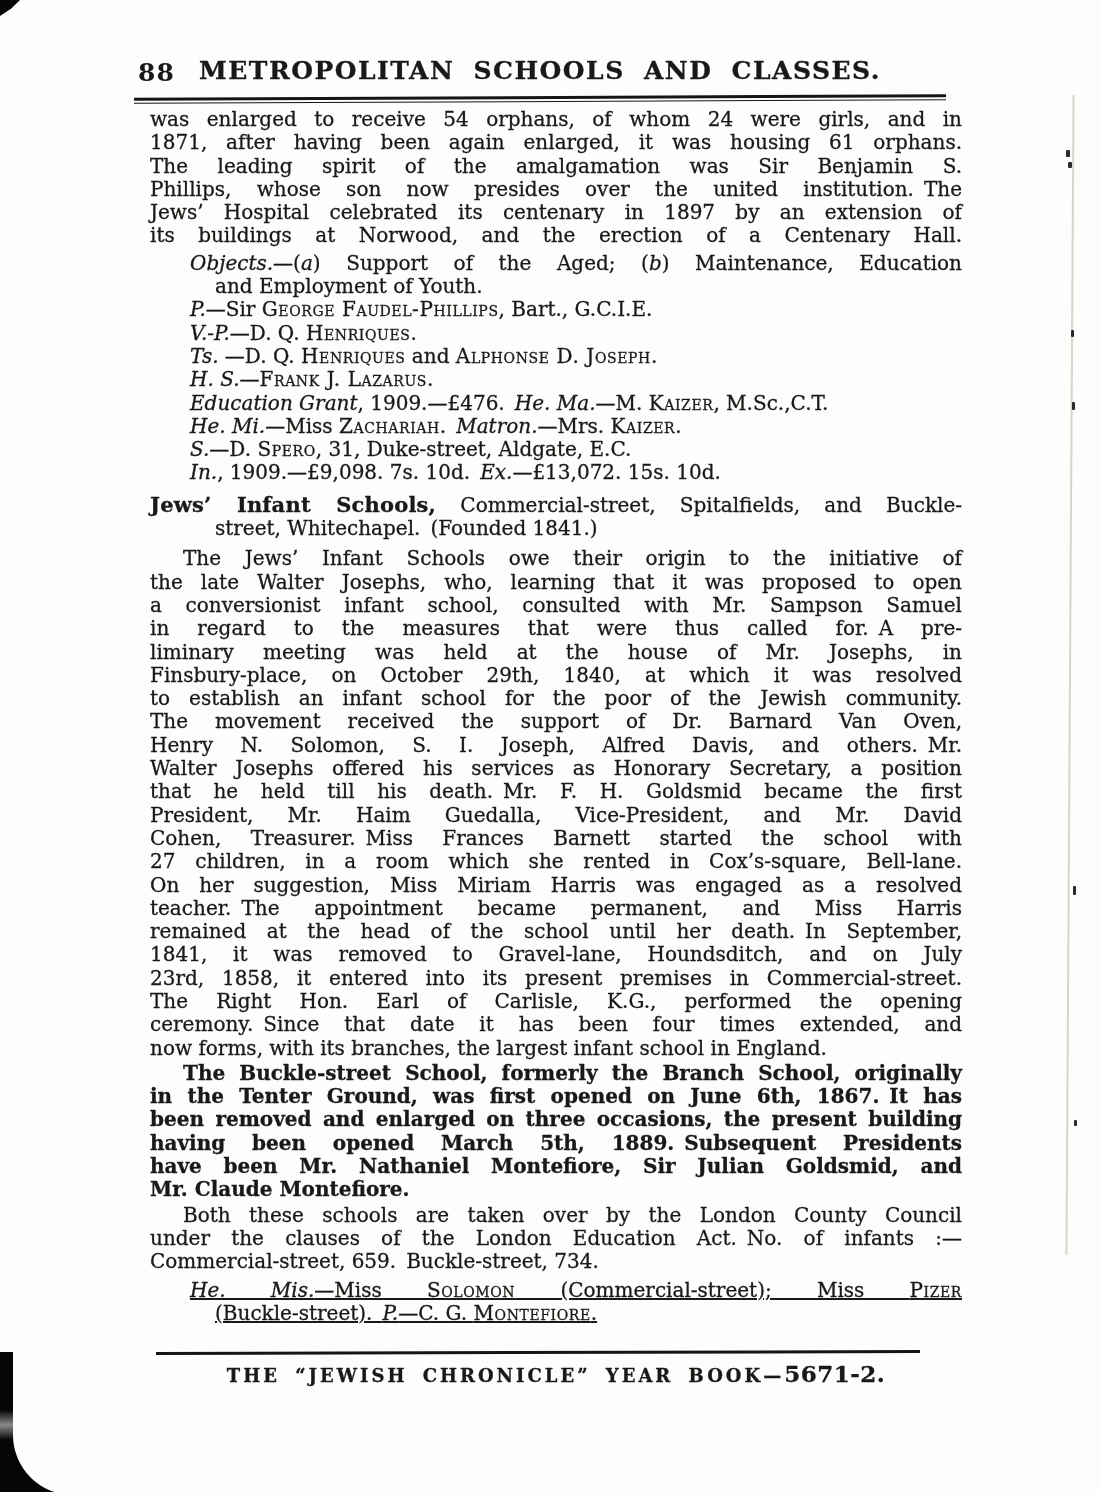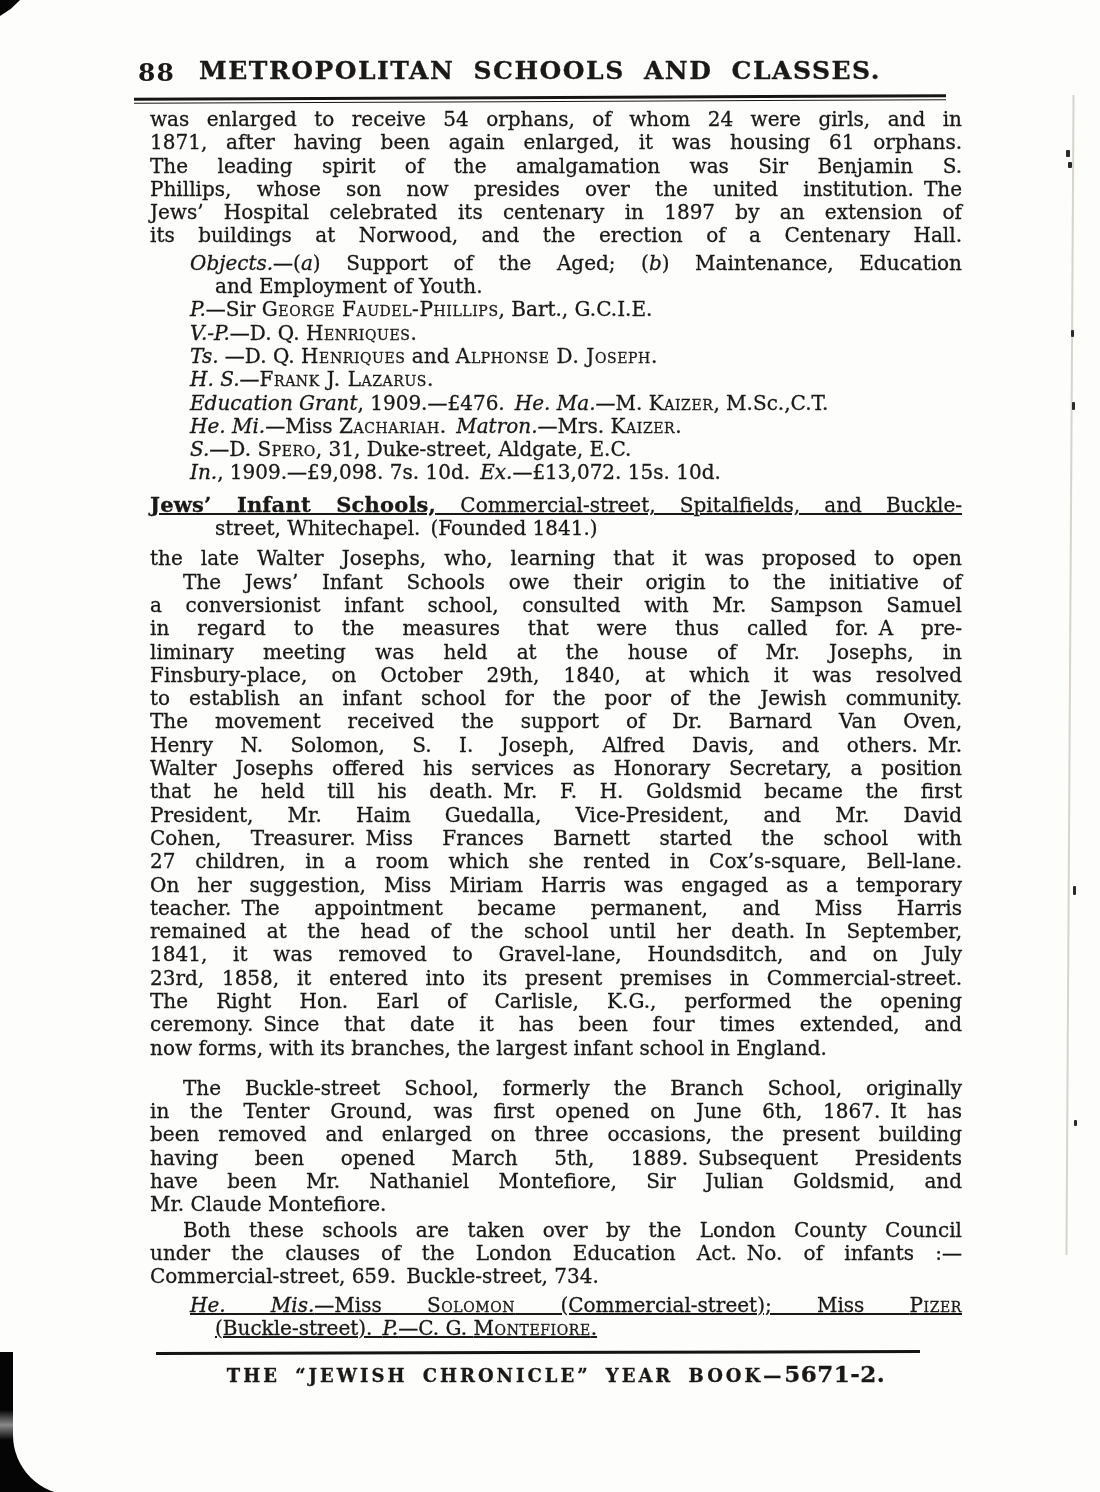--- a/index.html
+++ b/index.html
@@ -31,28 +31,28 @@
     font-size:20px;line-height:23.3px;
     -webkit-text-stroke:0.3px #1b1917;
   }
   .block{margin:0;}
   .line{text-align:justify;text-align-last:justify;white-space:normal;}
   .line.last{text-align-last:left;}
   .line.indent{text-indent:33px;}
   .entry{padding-left:65px;}
   .entry .line:first-child{text-indent:-25px;}
   .heading{padding-left:65px;}
-  .heading .line:first-child{text-indent:-65px;text-decoration:underline;}
+  .heading .line:first-child{text-indent:-65px;}
   .seg-i{font-style:italic;}
   .seg-sc{font-variant:small-caps;letter-spacing:0.6px;}
   .seg-b{font-weight:bold;font-size:21px;letter-spacing:0.2px;}
   [data-name="objects-entry"]{margin-top:4px;}
   [data-name="school-heading"]{margin-top:8px;}
   [data-name="origin-paragraph"]{margin-top:7px;}
-  [data-name="buckle-paragraph"]{margin-top:17px;}
+  [data-name="buckle-paragraph"]{margin-top:2px;font-weight:bold;}
   [data-name="lcc-paragraph"]{margin-top:2px;}
   [data-name="head-mistresses-entry"]{margin-top:5px;text-decoration:underline;}
   
   .footer-rule{
     position:absolute;left:156px;top:1351px;width:764px;height:2.5px;
     background:#171513;transform:rotate(-0.15deg);
   }
   .page-footer{
     position:absolute;left:150px;top:1360px;width:812px;text-align:center;
     -webkit-text-stroke:0.3px #1b1917;
@@ -141,35 +141,35 @@
         <div class="line last" data-name="print-line"><span class="seg-i">S.</span><span class="seg-r">—D. </span><span class="seg-sc">Spero</span><span class="seg-r">, 31, Duke-street, Aldgate, E.C.</span></div>
       </div>
       <div class="block entry" data-name="income-expenditure-entry">
         <div class="line last" data-name="print-line"><span class="seg-i">In.</span><span class="seg-r">, 1909.—£9,098. 7s. 10d. </span><span class="seg-i">Ex.</span><span class="seg-r">—£13,072. 15s. 10d.</span></div>
       </div>
       <div class="block heading" data-name="school-heading">
         <div class="line" data-name="print-line"><span class="seg-b">Jews’ Infant Schools,</span><span class="seg-r"> Commercial-street, Spitalfields, and Buckle-</span></div>
         <div class="line last" data-name="print-line"><span class="seg-r">street, Whitechapel. (Founded 1841.)</span></div>
       </div>
       <div class="block para" data-name="origin-paragraph">
+        <div class="line indent" data-name="print-line">The Jews’ Infant Schools owe their origin to the initiative of</div>
         <div class="line" data-name="print-line">the late Walter Josephs, who, learning that it was proposed to open</div>
-        <div class="line indent" data-name="print-line">The Jews’ Infant Schools owe their origin to the initiative of</div>
         <div class="line" data-name="print-line">a conversionist infant school, consulted with Mr. Sampson Samuel</div>
         <div class="line" data-name="print-line">in regard to the measures that were thus called for. A pre-</div>
         <div class="line" data-name="print-line">liminary meeting was held at the house of Mr. Josephs, in</div>
         <div class="line" data-name="print-line">Finsbury-place, on October 29th, 1840, at which it was resolved</div>
         <div class="line" data-name="print-line">to establish an infant school for the poor of the Jewish community.</div>
         <div class="line" data-name="print-line">The movement received the support of Dr. Barnard Van Oven,</div>
         <div class="line" data-name="print-line">Henry N. Solomon, S. I. Joseph, Alfred Davis, and others. Mr.</div>
         <div class="line" data-name="print-line">Walter Josephs offered his services as Honorary Secretary, a position</div>
         <div class="line" data-name="print-line">that he held till his death. Mr. F. H. Goldsmid became the first</div>
         <div class="line" data-name="print-line">President, Mr. Haim Guedalla, Vice-President, and Mr. David</div>
         <div class="line" data-name="print-line">Cohen, Treasurer. Miss Frances Barnett started the school with</div>
         <div class="line" data-name="print-line">27 children, in a room which she rented in Cox’s-square, Bell-lane.</div>
-        <div class="line" data-name="print-line">On her suggestion, Miss Miriam Harris was engaged as a temporary</div>
+        <div class="line" data-name="print-line">On her suggestion, Miss Miriam Harris was engaged as a resolved</div>
         <div class="line" data-name="print-line">teacher. The appointment became permanent, and Miss Harris</div>
         <div class="line" data-name="print-line">remained at the head of the school until her death. In September,</div>
         <div class="line" data-name="print-line">1841, it was removed to Gravel-lane, Houndsditch, and on July</div>
         <div class="line" data-name="print-line">23rd, 1858, it entered into its present premises in Commercial-street.</div>
         <div class="line" data-name="print-line">The Right Hon. Earl of Carlisle, K.G., performed the opening</div>
         <div class="line" data-name="print-line">ceremony. Since that date it has been four times extended, and</div>
         <div class="line last" data-name="print-line">now forms, with its branches, the largest infant school in England.</div>
       </div>
       <div class="block para" data-name="buckle-paragraph">
         <div class="line indent" data-name="print-line">The Buckle-street School, formerly the Branch School, originally</div>

